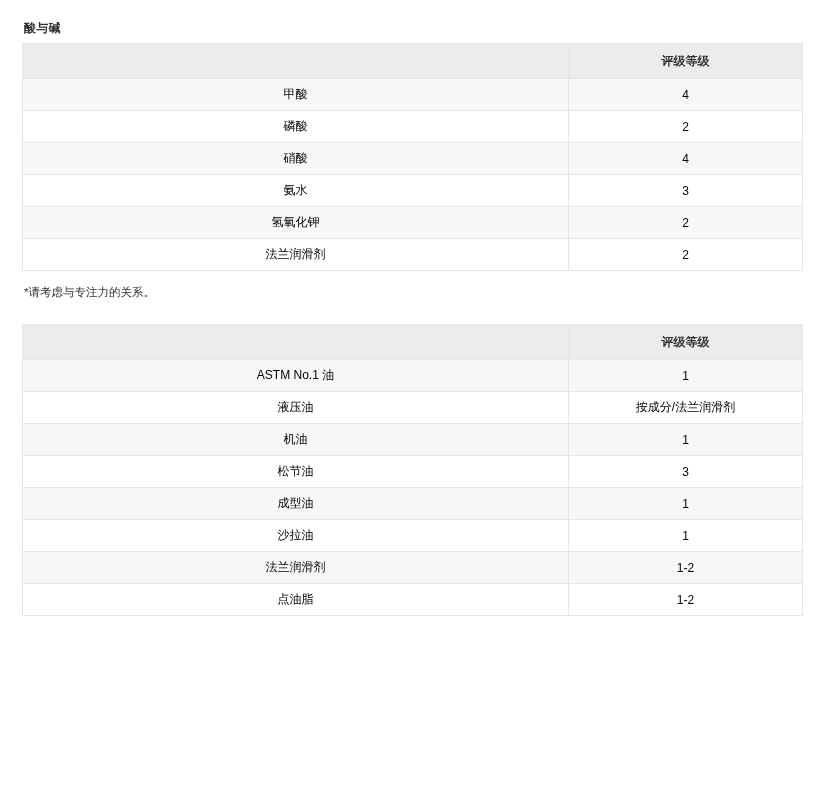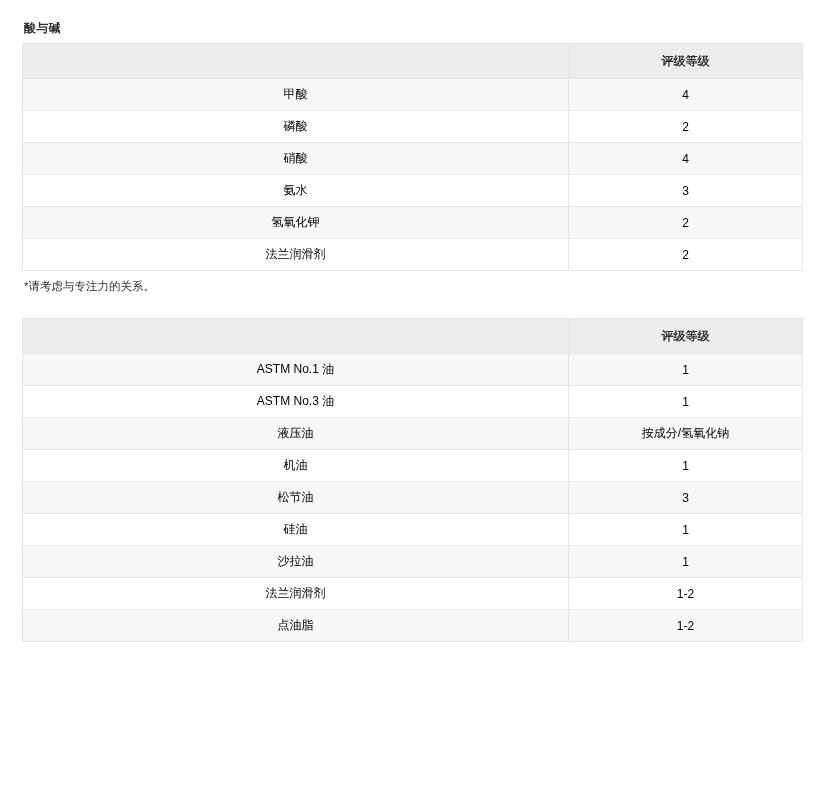--- a/index.html
+++ b/index.html
@@ -59,21 +59,21 @@
   }
   table.data-table tbody tr:nth-child(odd) td {
     background: #f7f7f7;
   }
   table.data-table tbody tr:nth-child(even) td {
     background: #ffffff;
   }
   .footnote {
     font-size: 11.5px;
     color: #333333;
-    margin: 8px 0 0 2px;
+    margin: 14px 0 0 2px;
   }
   .spacer {
     height: 24px;
   }
 </style>
 </head>
 <body>
 
 <div class="page">
 
@@ -133,37 +133,33 @@
           <th class="blank"></th>
           <th>评级等级</th>
         </tr>
       </thead>
       <tbody>
         <tr>
           <td>ASTM No.1 油</td>
           <td>1</td>
         </tr>
         <tr>
-          <td>ASTM No.3 油</td>
-          <td>1</td>
-        </tr>
-        <tr>
           <td>液压油</td>
-          <td>按成分/氢氧化钠</td>
+          <td>按成分/法兰润滑剂</td>
         </tr>
         <tr>
           <td>机油</td>
           <td>1</td>
         </tr>
         <tr>
           <td>松节油</td>
           <td>3</td>
         </tr>
         <tr>
-          <td>硅油</td>
+          <td>成型油</td>
           <td>1</td>
         </tr>
         <tr>
           <td>沙拉油</td>
           <td>1</td>
         </tr>
         <tr>
           <td>法兰润滑剂</td>
           <td>1-2</td>
         </tr>

